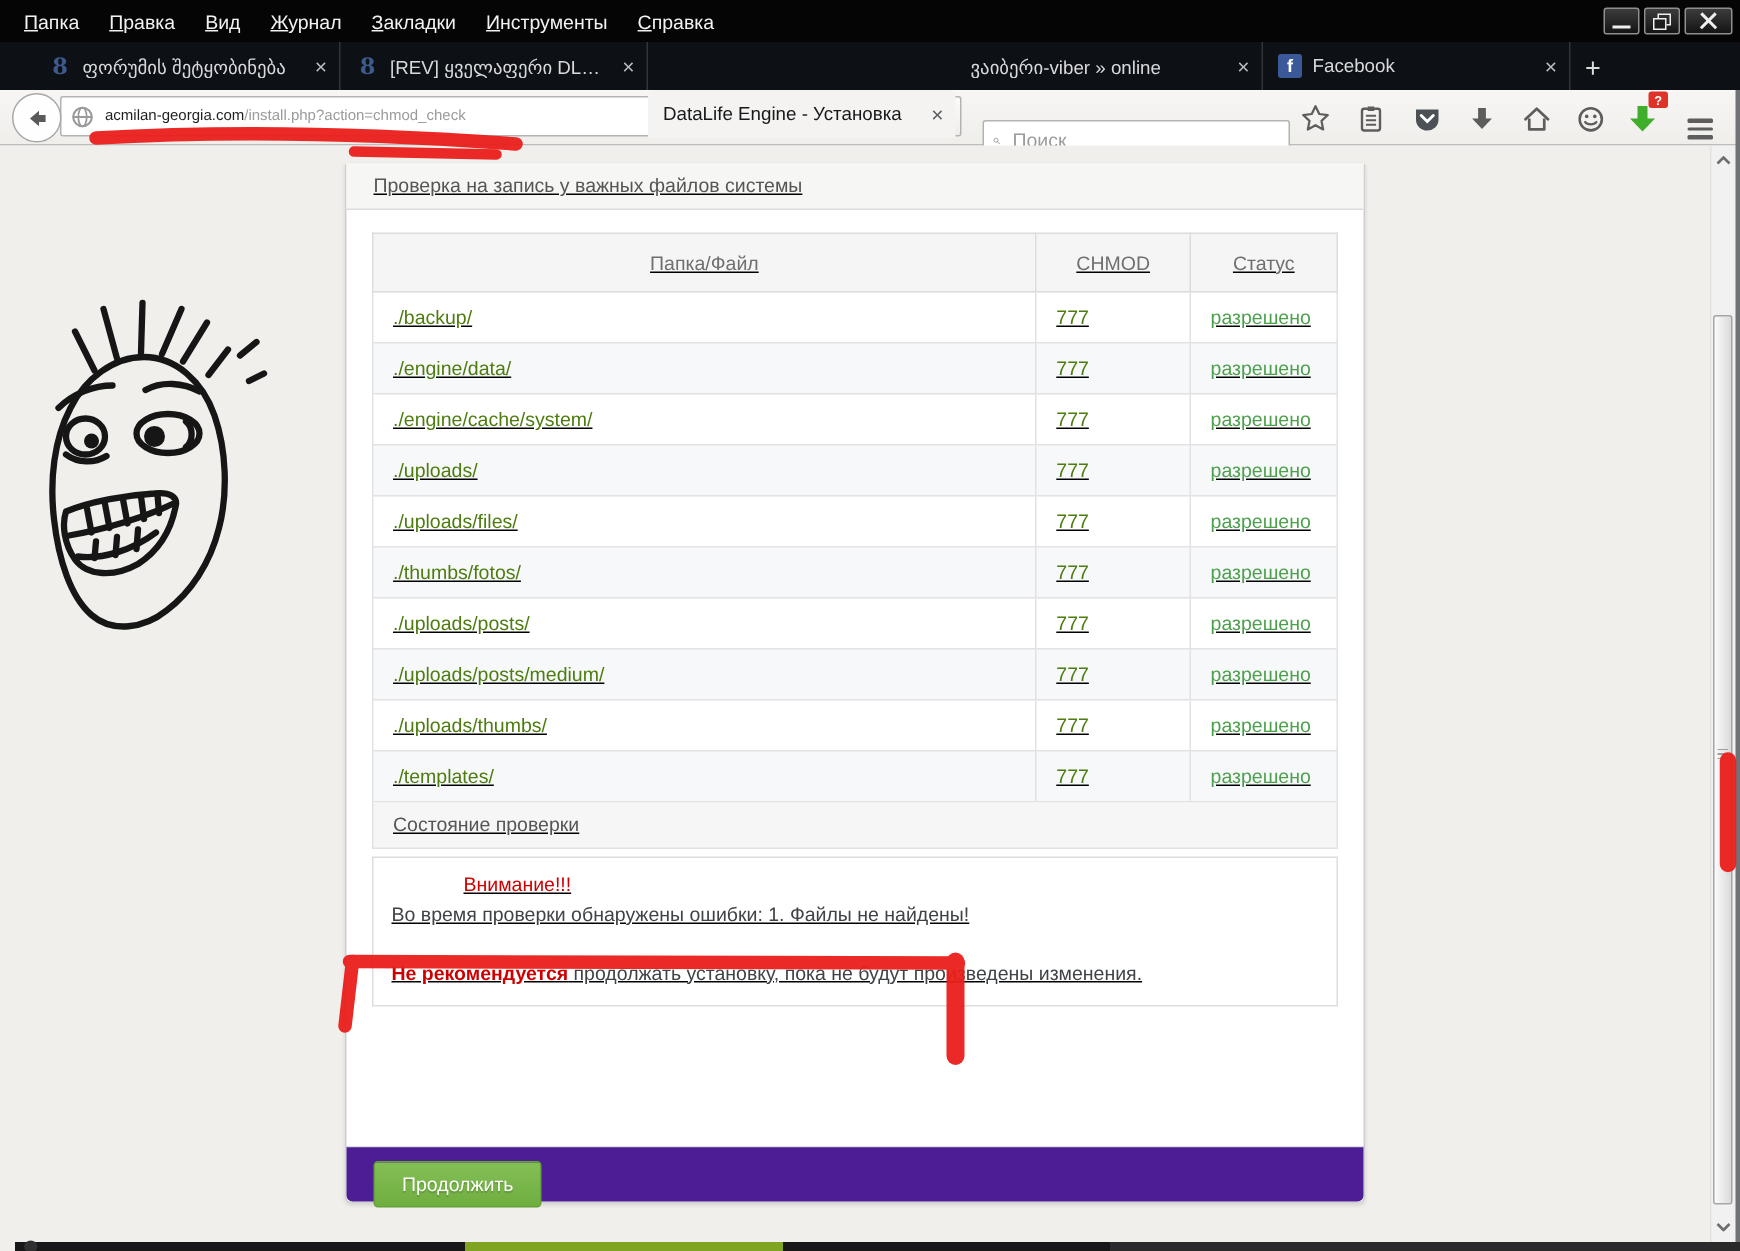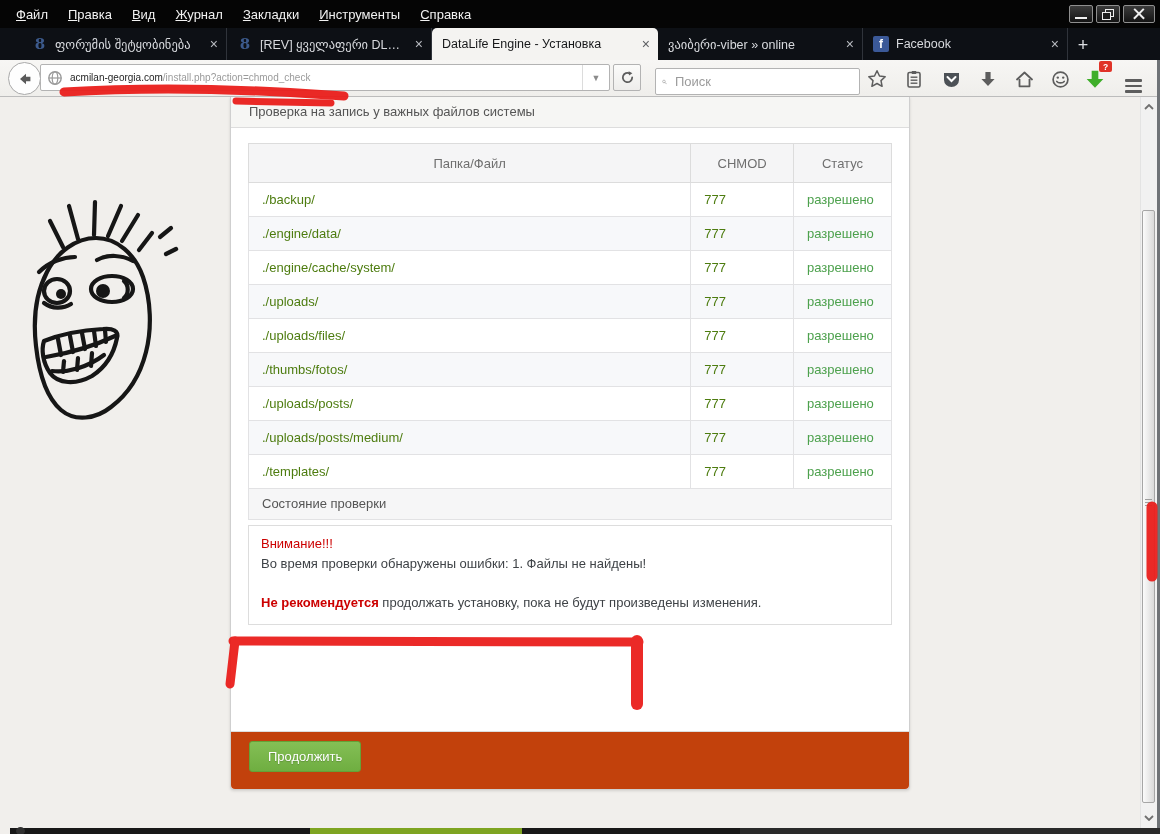--- a/index.html
+++ b/index.html
@@ -76,42 +76,43 @@
   .urltext .host{color:#1f1f1f;}
   .urltext .path{color:#9b9b9b;}
   .url-drop{flex:none;width:26px;height:100%;display:flex;align-items:center;justify-content:center;
     border-left:1px solid #dcdcdc;color:#8b8b8b;font-size:9px;cursor:pointer;}
   .reload-btn{
     position:absolute;left:613px;top:4px;width:28px;height:27px;box-sizing:border-box;
     background:linear-gradient(#fbfbfa,#eeedeb);border:1px solid #b3b3b3;border-radius:2px;
     display:flex;align-items:center;justify-content:center;cursor:pointer;
   }
   .searchbox{
-    position:absolute;left:655px;top:8px;width:205px;height:27px;box-sizing:border-box;
+    position:absolute;left:655px;top:20px;width:205px;height:27px;box-sizing:border-box;
     background:#fff;border:1px solid #b3b3b3;border-radius:2px;
     display:flex;align-items:center;padding:0 6px;
   }
   .searchbox input{
     border:none;outline:none;flex:1;font-size:13px;margin-left:6px;
     font-family:"Liberation Sans","DejaVu Sans",sans-serif;color:#333;background:transparent;
   }
   .searchbox input::placeholder{color:#9b9b9b;}
   .toolbtn{position:absolute;top:6px;width:26px;height:26px;display:flex;align-items:center;justify-content:center;cursor:pointer;}
   .badge{
     position:absolute;right:-4px;top:-5px;min-width:11px;height:11px;background:#e03328;border-radius:2px;
     color:#fff;font-size:8.5px;font-weight:bold;display:flex;align-items:center;justify-content:center;padding:0 1px;
   }
   .hamburger{display:flex;flex-direction:column;gap:3px;}
   .hamburger span{width:17px;height:2.6px;background:#5d5d5d;border-radius:1px;}
   
   .viewport{position:absolute;left:0;top:97px;width:1140px;height:731px;background:#f1efec;overflow:hidden;}
   .panel{
-    position:absolute;left:230px;top:0;width:680px;height:693px;box-sizing:border-box;
+    position:absolute;left:230px;top:12px;width:680px;height:693px;box-sizing:border-box;
     background:#fff;border:1px solid #cfcfcf;border-top:none;border-radius:0 0 4px 4px;
     box-shadow:0 1px 3px rgba(0,0,0,.13);
+    text-decoration:underline;
   }
   .panel-header{
     height:30px;line-height:30px;background:#f6f6f4;border-bottom:1px solid #ddd;
     padding:0 18px;font-size:13px;color:#555;border-radius:0;
   }
   .panel-body{padding:15px 17px 0;}
   table.chmod{border-collapse:collapse;width:644px;font-size:13px;}
   table.chmod th{
     height:36px;background:#f5f5f6;color:#6f6f6f;font-weight:normal;
     border:1px solid #dcdcdc;text-align:center;
@@ -125,25 +126,25 @@
   td.status.err{color:var(--err,#c9342c);}
   .status-row{
     width:644px;box-sizing:border-box;height:31px;line-height:30px;margin-top:0;
     background:#f6f6f7;border:1px solid #e2e2e4;border-top:none;
     padding-left:13px;font-size:13px;color:#555;
   }
   .warning-box{
     width:644px;box-sizing:border-box;margin-top:5px;border:1px solid #ddd;
     padding:8px 12px 12px;font-size:13px;line-height:1.5;color:#3f4347;background:#fff;
   }
-  .warn-title{color:var(--warnred,#cc0000);}
+  .warn-title{color:var(--warnred,#cc0000);margin-left:48px;}
   .warn-em{color:var(--warnred,#cc0000);font-weight:bold;}
   .panel-footer{
-    position:absolute;left:0;bottom:0;width:100%;height:58px;box-sizing:border-box;
-    background:#c2410c;border-top:1px solid #ddd;border-radius:0 0 4px 4px;
+    position:absolute;left:0;bottom:0;width:100%;height:37px;box-sizing:border-box;
+    background:#4c1d95;border-top:1px solid #ddd;border-radius:0 0 4px 4px;
   }
   .btn-continue{
     position:absolute;left:18px;top:9px;padding:7px 18px;font-size:13px;color:#fff;
     background:linear-gradient(var(--btn-light,#84bf55),var(--btn,#6fae41));
     border:1px solid #64a237;border-radius:3px;cursor:pointer;
     font-family:"Liberation Sans","DejaVu Sans",sans-serif;text-shadow:0 1px 1px rgba(0,0,0,.2);
   }
   
   .scrollbar{position:absolute;left:1140px;top:97px;width:17px;height:731px;background:#f1f1f1;border-left:1px solid #e3e3e3;box-sizing:border-box;}
   .sb-btn{position:absolute;left:0;width:16px;height:16px;display:flex;align-items:center;justify-content:center;cursor:pointer;}
@@ -165,21 +166,21 @@
   .taskbar .seg-right{position:absolute;left:730px;top:0;width:420px;height:6px;background:#2a2a2a;}
   .taskbar .orb{position:absolute;left:6px;top:-1px;width:9px;height:8px;border-radius:50%;background:#303030;}
   
   .overlay{position:absolute;left:0;top:0;width:1160px;height:834px;pointer-events:none;z-index:40;}
 </style>
 </head>
 <body>
 
 <div class="menubar">
   <div id="menu-items" style="display:flex;">
-  <span class="item">Файл</span>
+  <span class="item">Папка</span>
 
   <span class="item">Правка</span>
 
   <span class="item">Вид</span>
 
   <span class="item">Журнал</span>
 
   <span class="item">Закладки</span>
 
   <span class="item">Инструменты</span>
@@ -200,21 +201,21 @@
     <span class="title">ფორუმის შეტყობინება</span>
     <span class="close">×</span>
   </div>
 
   <div class="tab" style="width:205px;">
     <span class="favicon dle">8</span>
     <span class="title">[REV] ყველაფერი DLE-ს ...</span>
     <span class="close">×</span>
   </div>
 
-  <div class="tab active" style="width:226px;">
+  <div class="tab active" style="width:205px;margin-top:32px;">
 
     <span class="title">DataLife Engine - Установка</span>
     <span class="close">×</span>
   </div>
 
   <div class="tab" style="width:205px;gap:28px;">
 
     <span class="title">ვაიბერი-viber » online</span>
     <span class="close">×</span>
   </div>
@@ -382,20 +383,25 @@
     <td class="status ok">разрешено</td>
   </tr>
 
 
   <tr>
     <td class="path">./uploads/posts/medium/</td>
     <td class="chmodv">777</td>
     <td class="status ok">разрешено</td>
   </tr>
 
+  <tr>
+    <td class="path">./uploads/thumbs/</td>
+    <td class="chmodv">777</td>
+    <td class="status ok">разрешено</td>
+  </tr>
 
   <tr>
     <td class="path">./templates/</td>
     <td class="chmodv">777</td>
     <td class="status ok">разрешено</td>
   </tr>
 
 </tbody>
       </table>
       <div class="status-row">Состояние проверки</div>

